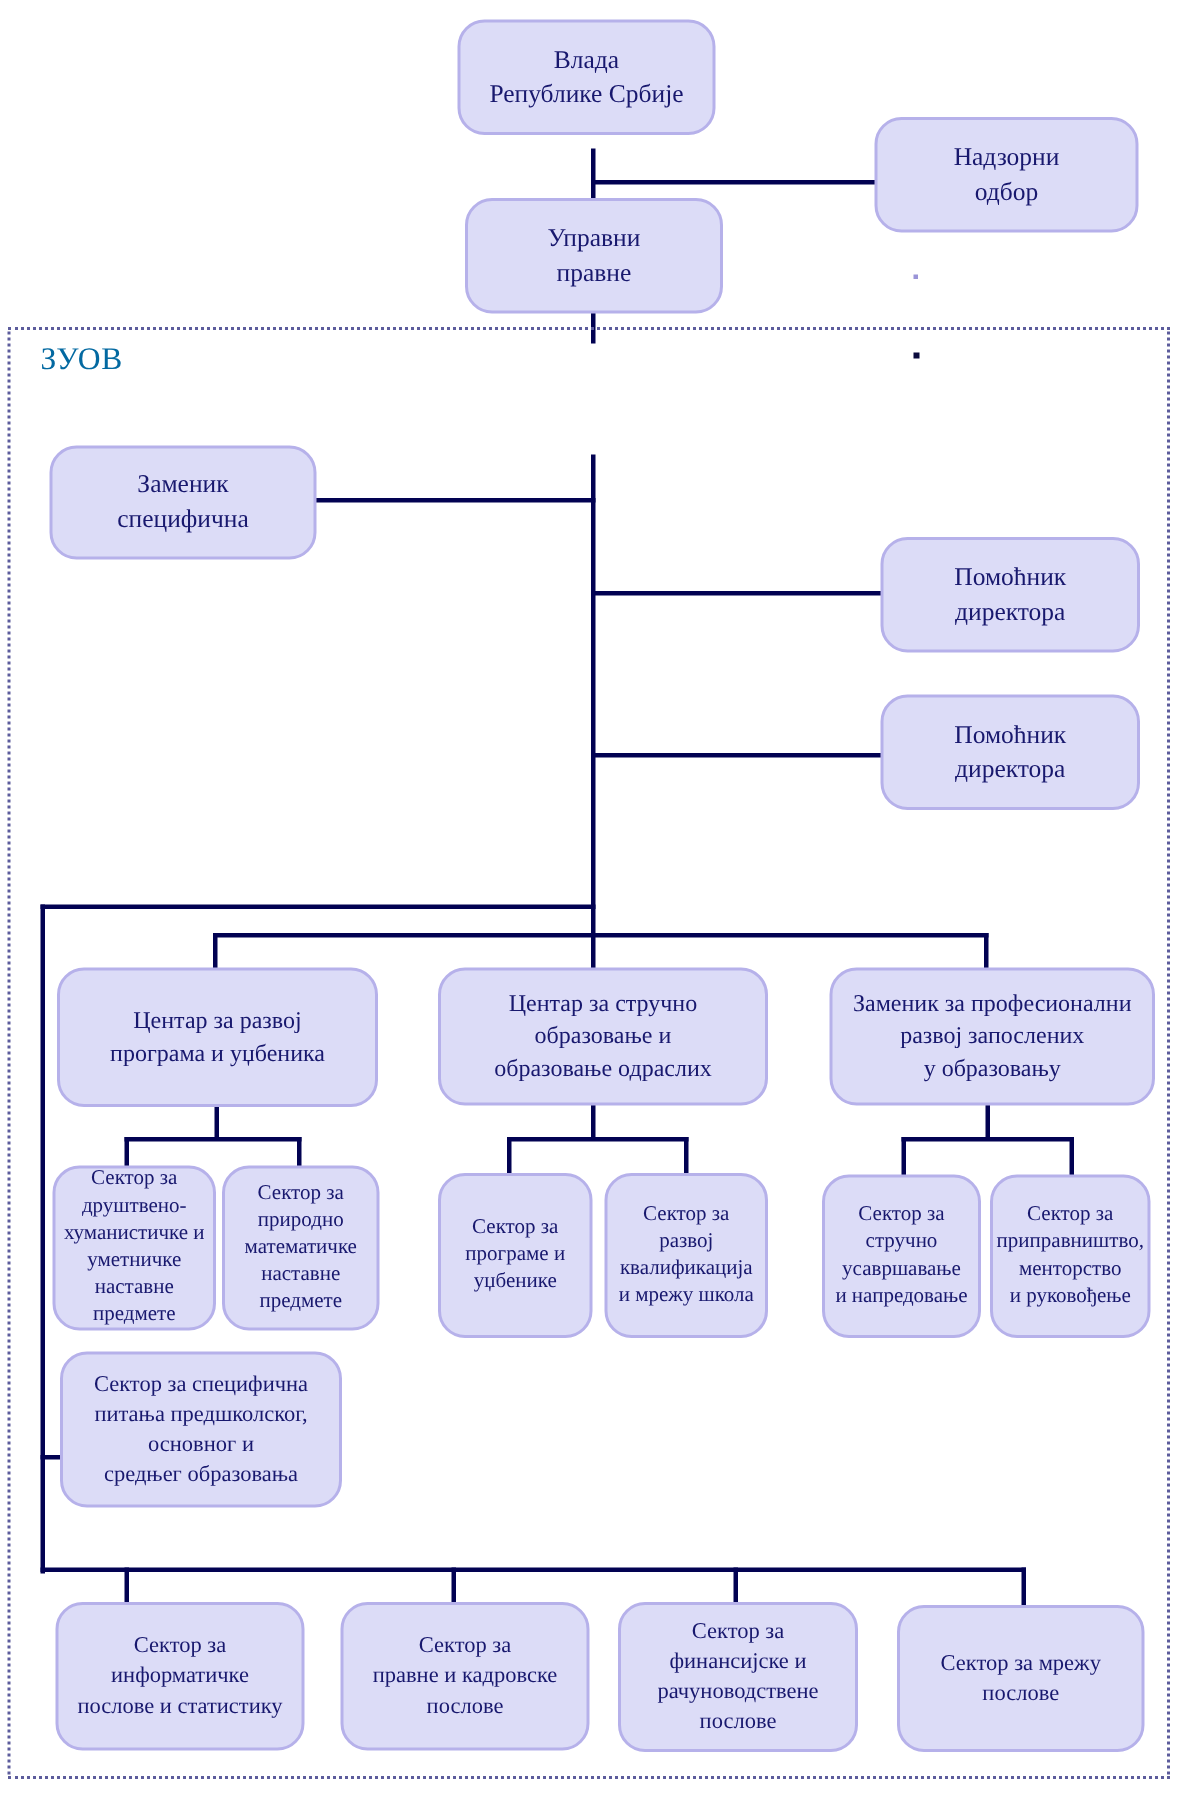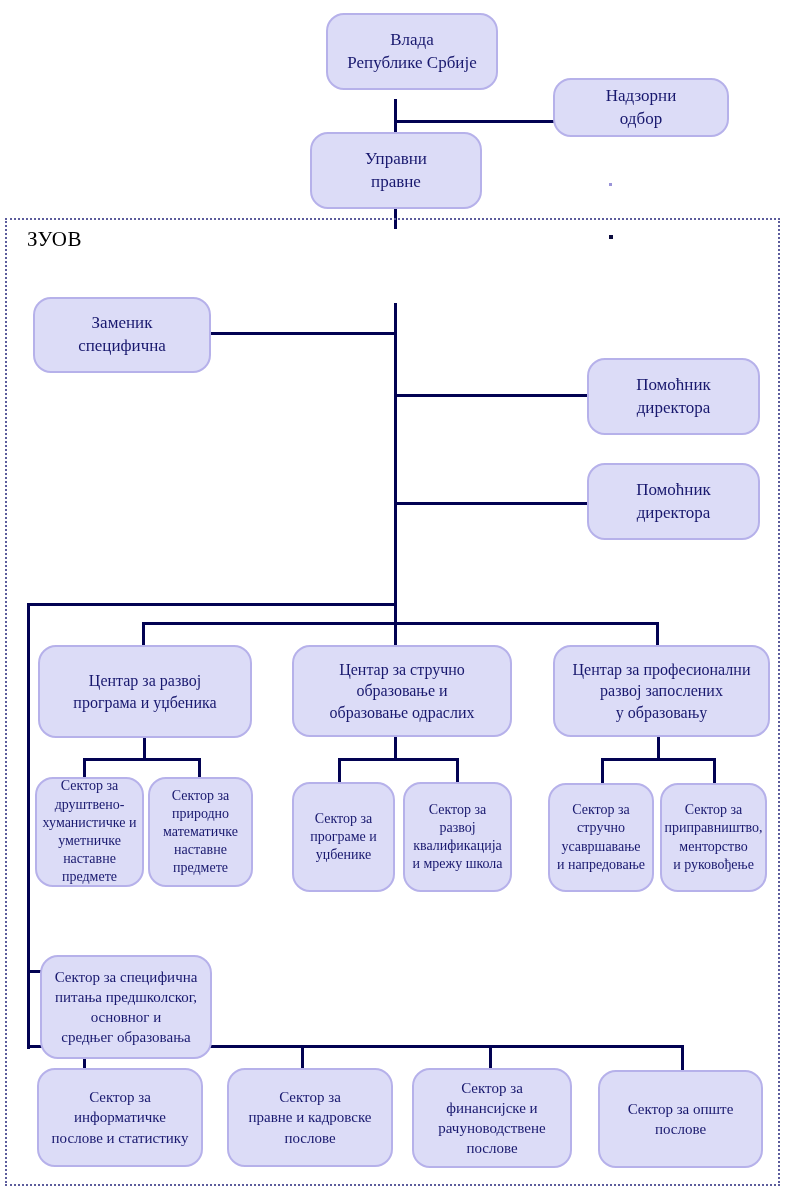--- a/index.html
+++ b/index.html
@@ -20,21 +20,21 @@
     overflow:hidden;
   }
   .frame{
     position:absolute;
     border:2px dotted var(--dotted-border);
     box-sizing:border-box;
   }
   .frame-label{
     position:absolute;
     font-size:21px;
-    color:#000000;
+    color:#0369a1;
     letter-spacing:0.5px;
   }
   .node{
     position:absolute;
     box-sizing:border-box;
     background:var(--box-fill);
     border:2px solid var(--box-border);
     border-radius:18px;
     display:flex;
     align-items:center;
@@ -89,39 +89,39 @@
   <div class="vline" style="left:301px;top:1045px;height:24px"></div>
   <div class="vline" style="left:489px;top:1045px;height:24px"></div>
   <div class="vline" style="left:681px;top:1045px;height:26px"></div>
 
   <div class="frame" style="left:5px;top:218px;width:775px;height:968px"></div>
   <div class="frame-label" style="left:27px;top:227px">ЗУОВ</div>
 
   <div class="dot" style="left:609px;top:183px;width:3px;height:3px;background:#9a94d8"></div>
   <div class="dot" style="left:609px;top:235px;width:4px;height:4px;background:#0b0b3d"></div>
 
-  <div class="node fs17" style="left:326px;top:13px;width:172px;height:77px">Влада
+  <div class="node fs17" style="left:305px;top:13px;width:172px;height:77px">Влада
 Републике Србије</div>
-  <div class="node fs17" style="left:553px;top:78px;width:176px;height:59px">Надзорни
+  <div class="node fs17" style="left:583px;top:78px;width:176px;height:77px">Надзорни
 одбор</div>
   <div class="node fs17" style="left:310px;top:132px;width:172px;height:77px">Управни
 правне</div>
   <div class="node fs17" style="left:33px;top:297px;width:178px;height:76px">Заменик
 специфична</div>
   <div class="node fs17" style="left:587px;top:358px;width:173px;height:77px">Помоћник
 директора</div>
   <div class="node fs17" style="left:587px;top:463px;width:173px;height:77px">Помоћник
 директора</div>
 
   <div class="node fs16" style="left:38px;top:645px;width:214px;height:93px">Центар за развој
 програма и уџбеника</div>
   <div class="node fs16" style="left:292px;top:645px;width:220px;height:92px">Центар за стручно
 образовање и
 образовање одраслих</div>
-  <div class="node fs16" style="left:553px;top:645px;width:217px;height:92px">Центар за професионални
+  <div class="node fs16" style="left:553px;top:645px;width:217px;height:92px">Заменик за професионални
 развој запослених
 у образовању</div>
 
   <div class="node fs14" style="left:35px;top:777px;width:109px;height:110px">Сектор за
 друштвено-
 хуманистичке и
 уметничке
 наставне
 предмете</div>
   <div class="node fs14" style="left:148px;top:777px;width:105px;height:110px">Сектор за
@@ -138,31 +138,31 @@
 и мрежу школа</div>
   <div class="node fs14" style="left:548px;top:783px;width:106px;height:109px">Сектор за
 стручно
 усавршавање
 и напредовање</div>
   <div class="node fs14" style="left:660px;top:783px;width:107px;height:109px">Сектор за
 приправништво,
 менторство
 и руковођење</div>
 
-  <div class="node fs15" style="left:40px;top:955px;width:172px;height:104px">Сектор за специфична
+  <div class="node fs15" style="left:40px;top:901px;width:188px;height:104px">Сектор за специфична
 питања предшколског,
 основног и
 средњег образовања</div>
 
   <div class="node fs15" style="left:37px;top:1068px;width:166px;height:99px">Сектор за
 информатичке
 послове и статистику</div>
   <div class="node fs15" style="left:227px;top:1068px;width:166px;height:99px">Сектор за
 правне и кадровске
 послове</div>
   <div class="node fs15" style="left:412px;top:1068px;width:160px;height:100px">Сектор за
 финансијске и
 рачуноводствене
 послове</div>
-  <div class="node fs15" style="left:598px;top:1070px;width:165px;height:98px">Сектор за опште
+  <div class="node fs15" style="left:598px;top:1070px;width:165px;height:98px">Сектор за мрежу
 послове</div>
 
 </div>
 
 </body></html>

